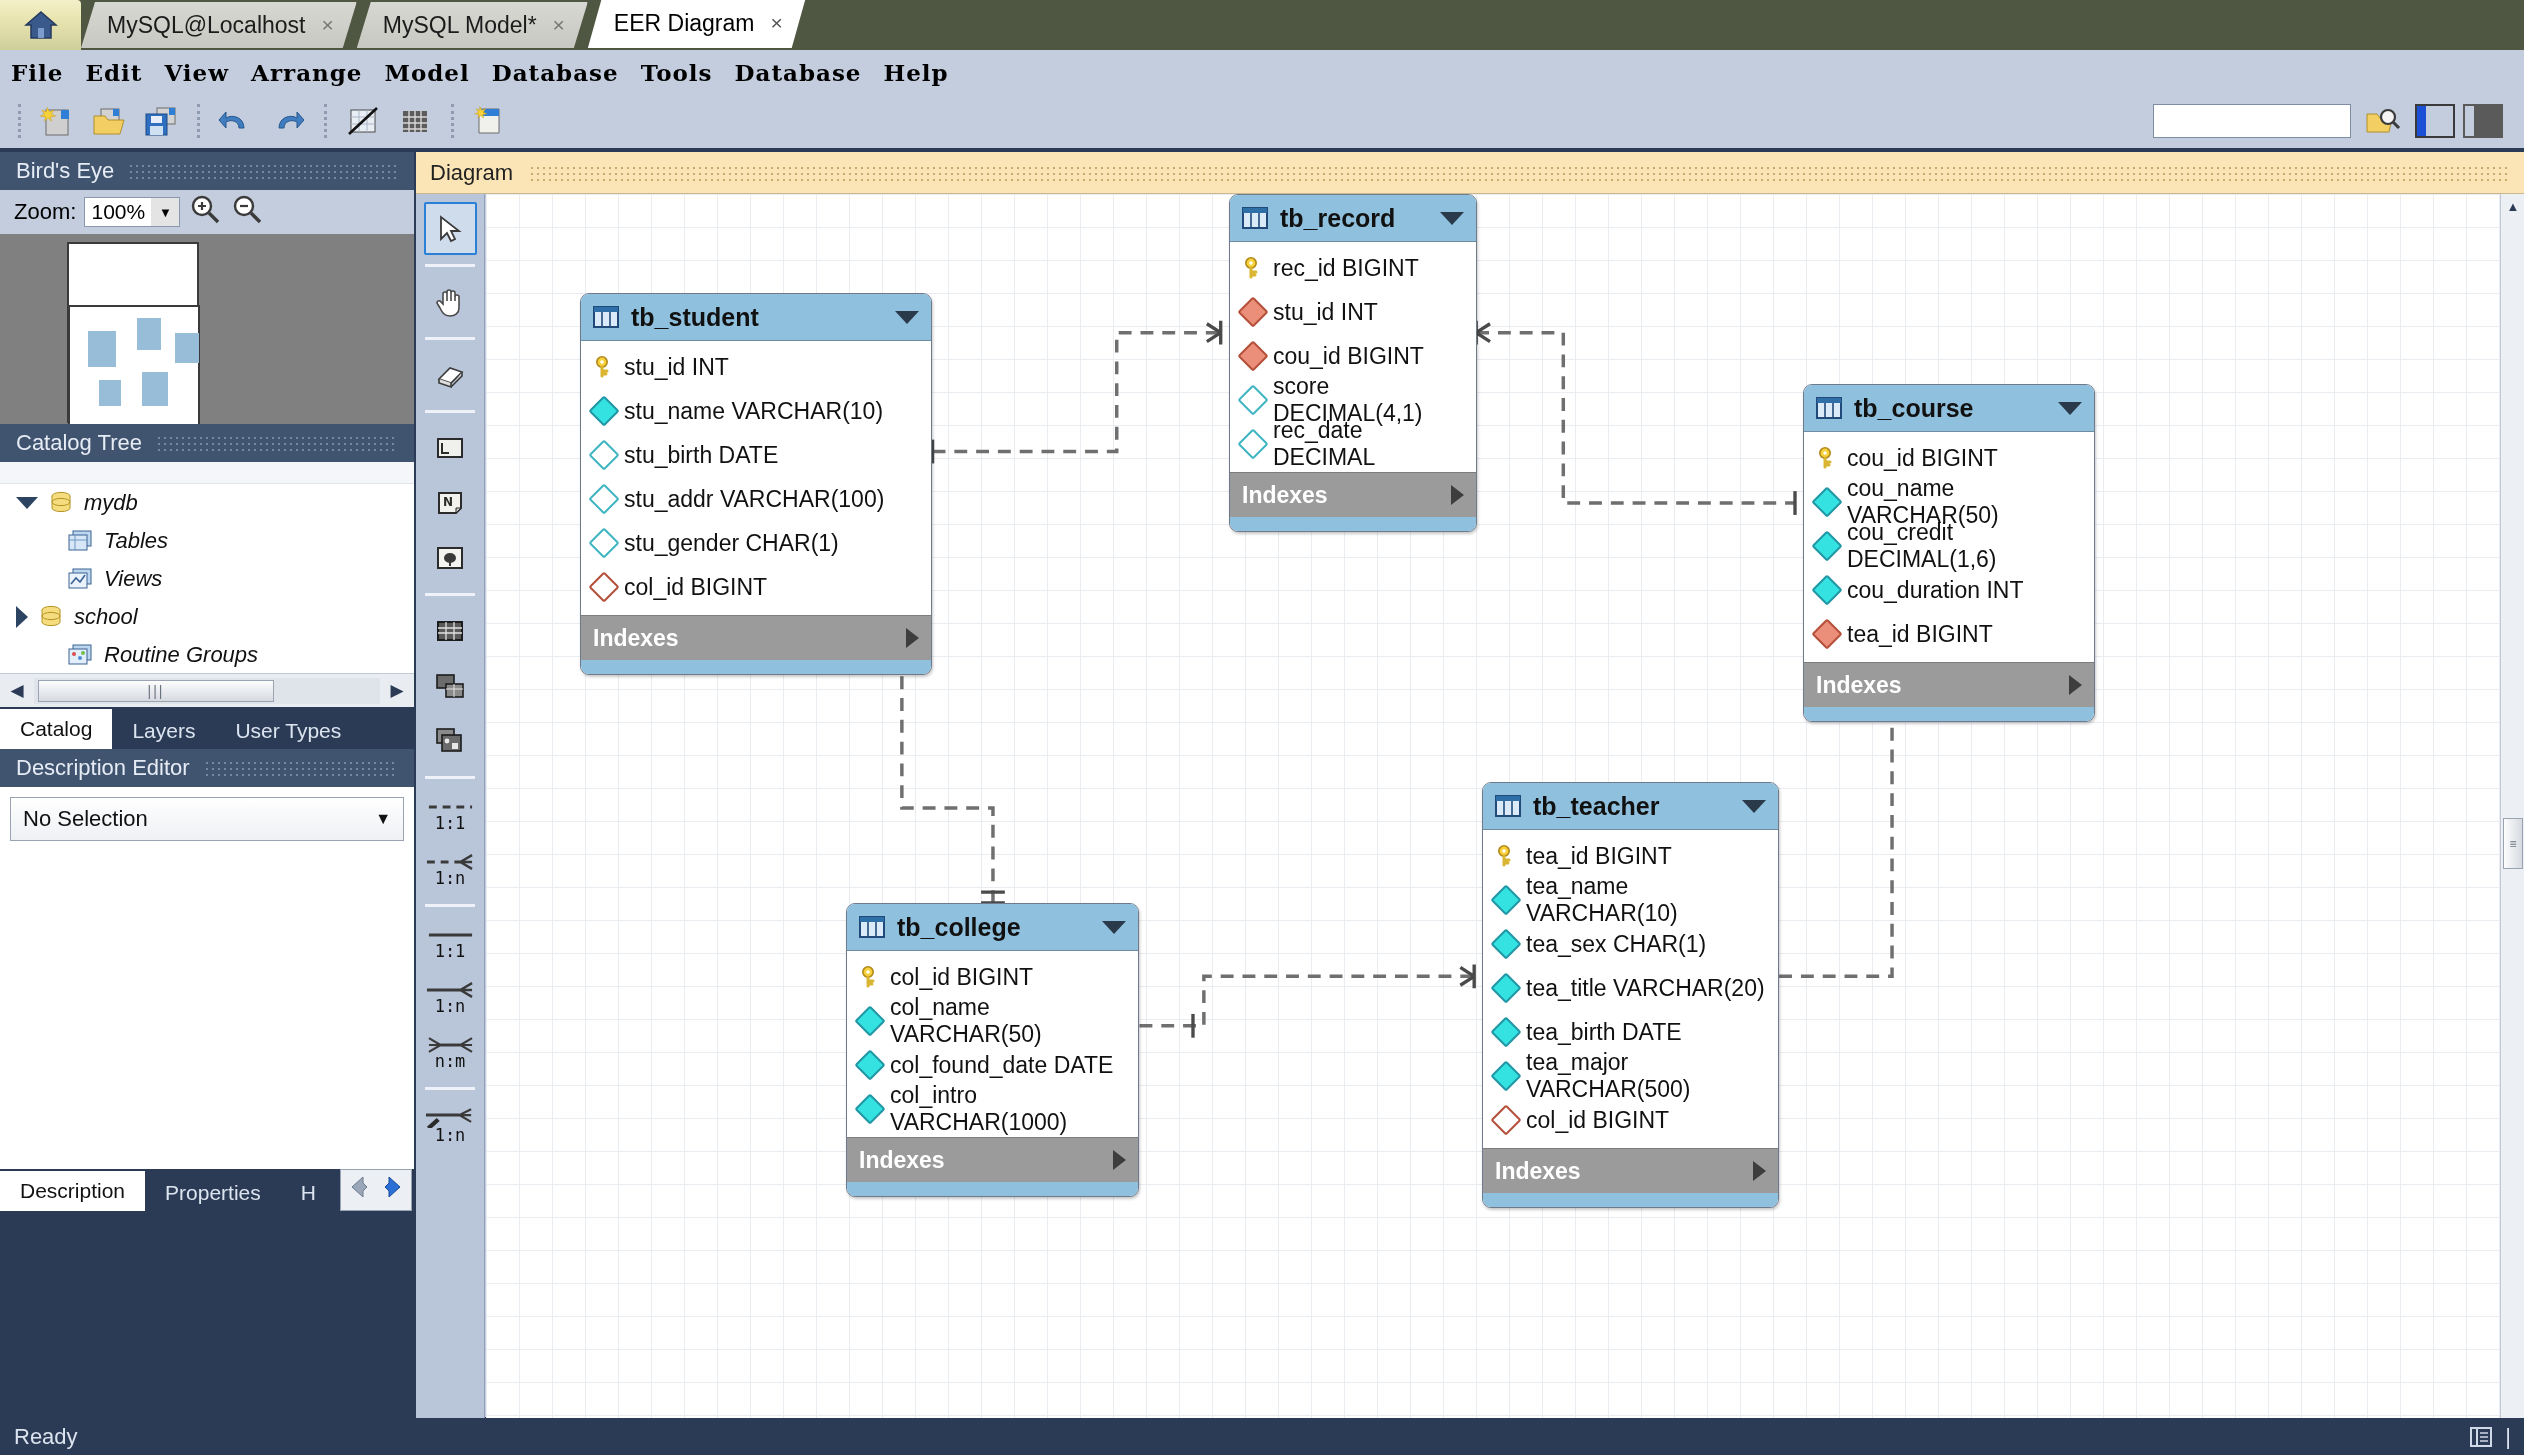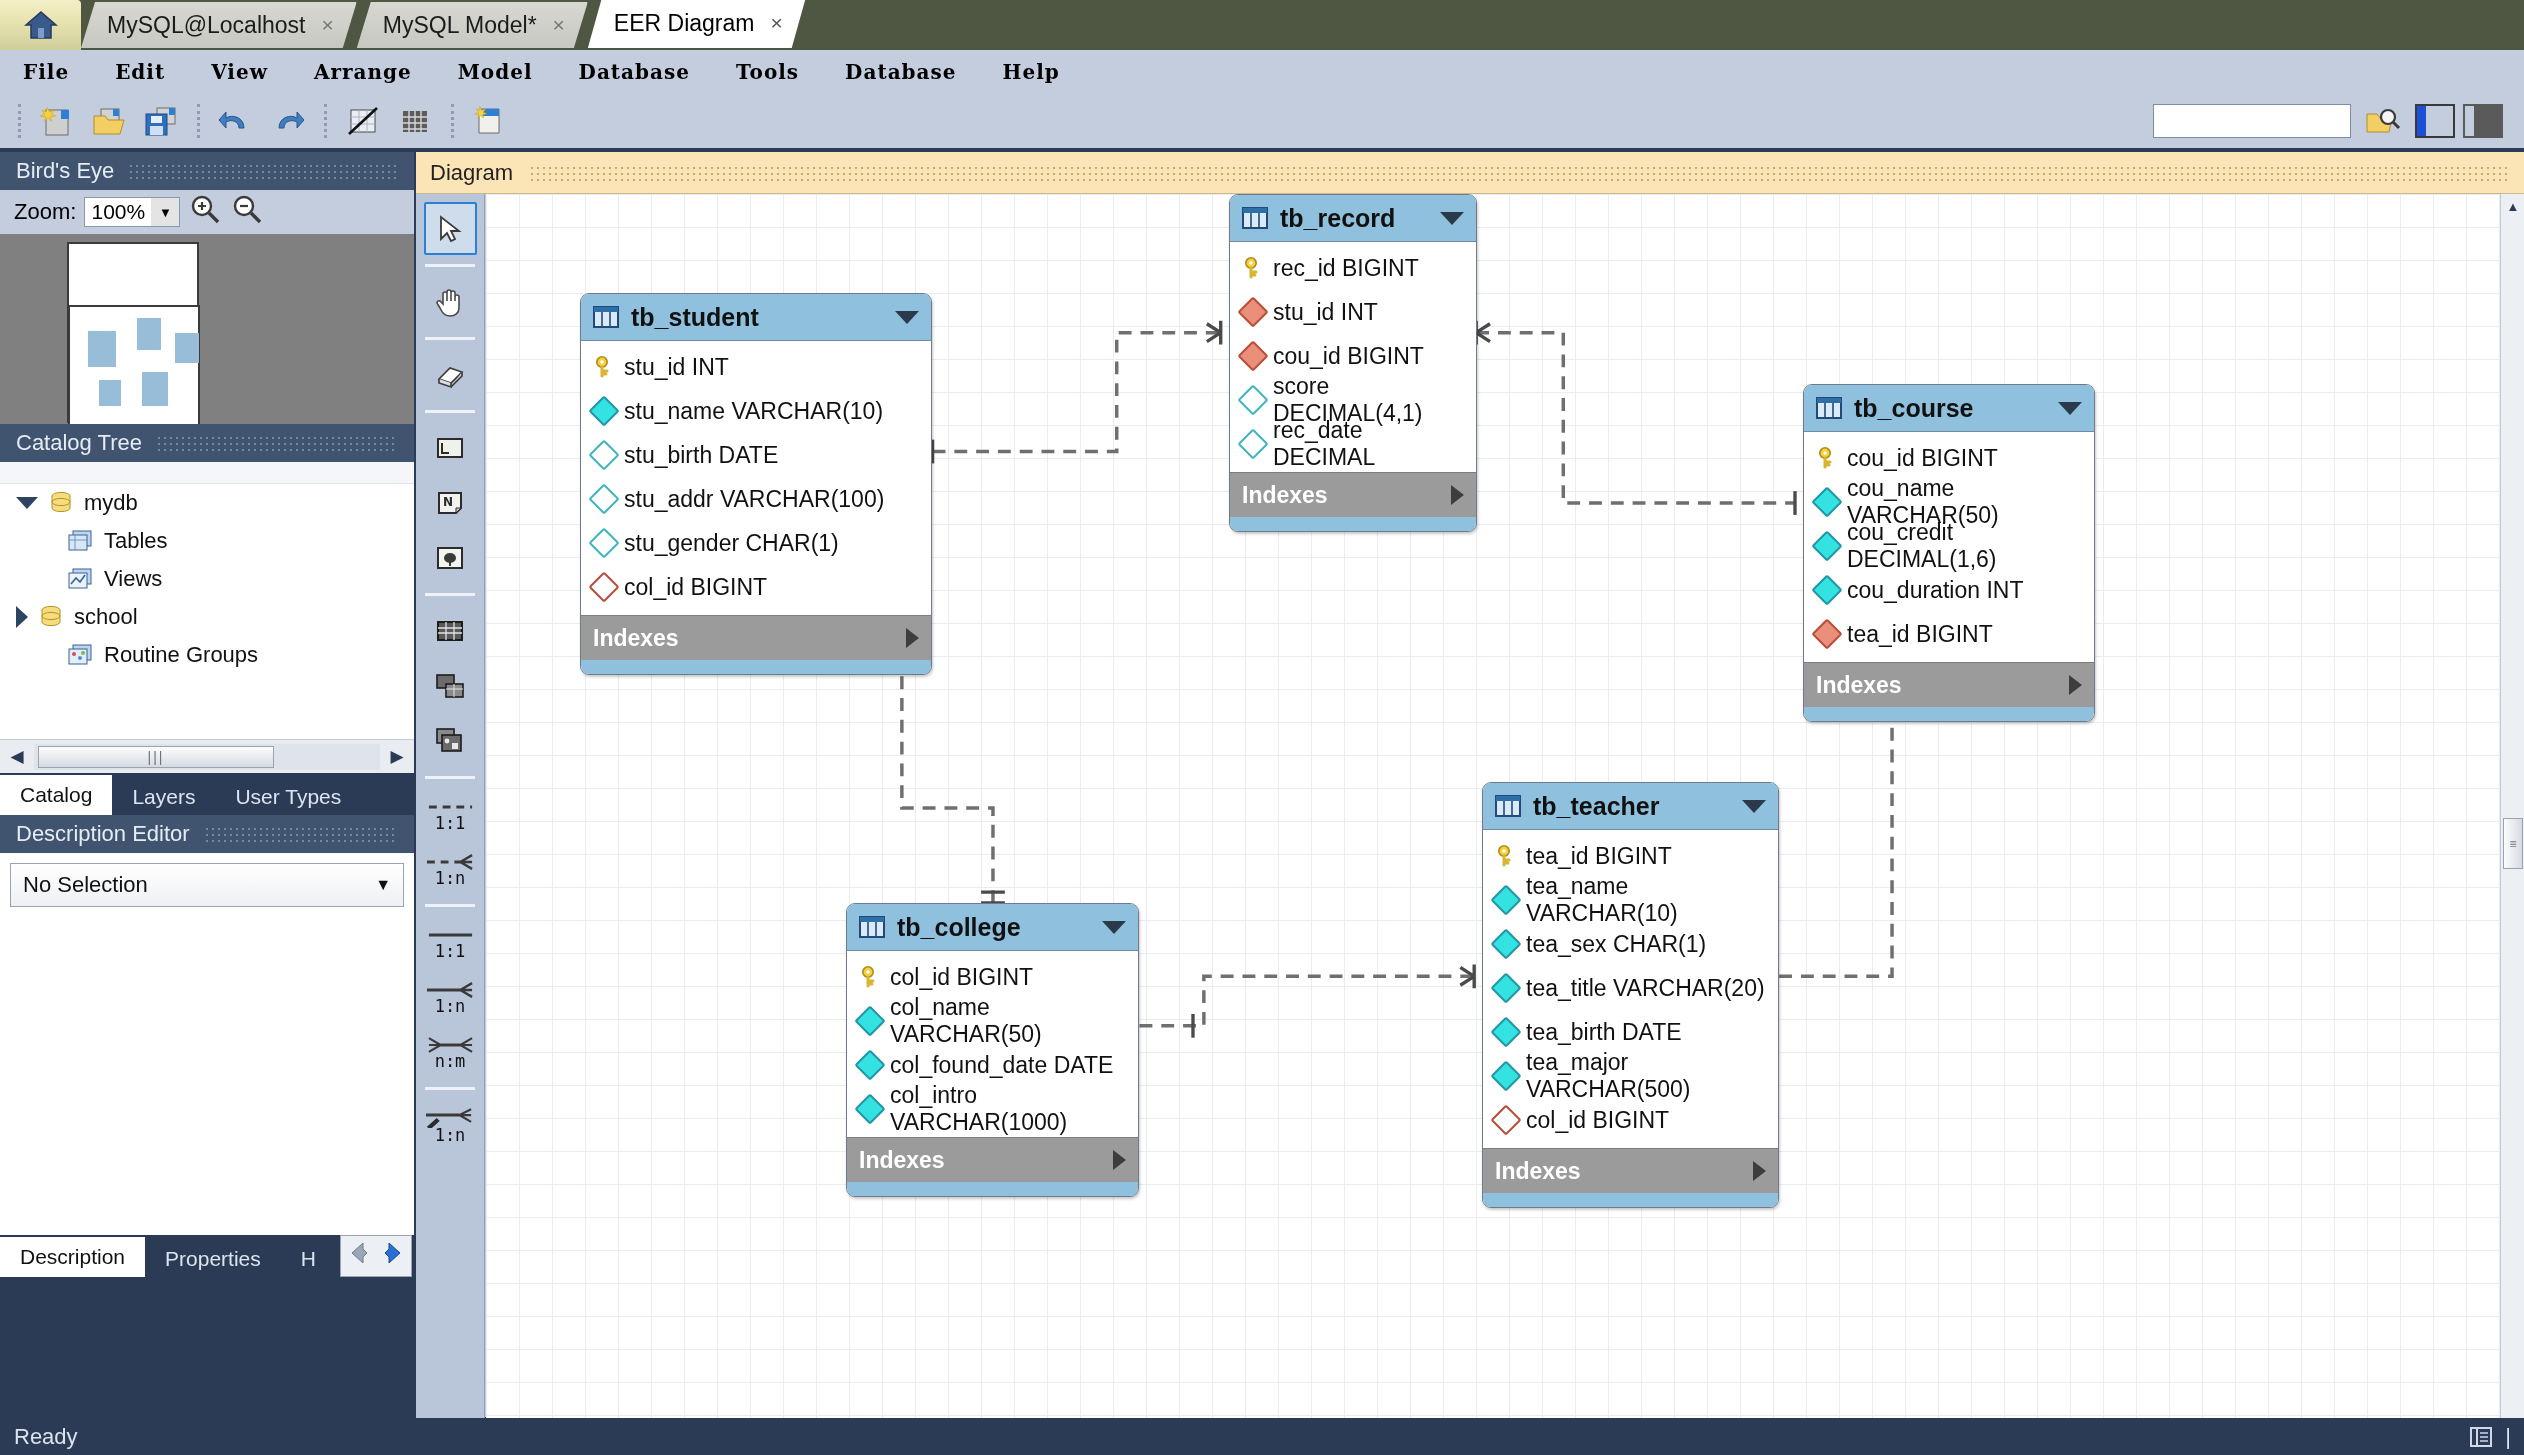--- a/index.html
+++ b/index.html
@@ -42,21 +42,21 @@
   .tab.active .xclose{ color:#555; }
 
   
   #menubar{
     position:absolute; left:0; top:50px; width:2525px; height:45px;
     background:#c3cddd;
     display:flex; align-items:center;
     border-bottom:1px solid #9aa7bb;
   }
   #menubar .mi{
-    padding:0 23px; font-size:20px; color:#000;
+    padding:0 11px; font-size:23px; color:#000;
     font-family:"DejaVu Serif", serif; font-weight:bold; letter-spacing:1px;
     height:45px; display:flex; align-items:center; cursor:default;
   }
 
   
   #toolbar{
     position:absolute; left:0; top:94px; width:2525px; height:56px;
     background:#c3cddd;
     display:flex; align-items:center; gap:4px; padding:0 10px;
     border-bottom:2px solid #2b3a55;
@@ -101,21 +101,21 @@
   
   #birdeye{
     height:190px;background:#808080;position:relative;padding:8px 0 0 67px;
   }
   #be-page{
     width:132px;height:181px;background:#fff;border:2px solid #3a3a3a;position:relative;
   }
   #be-mid{ position:absolute;left:-1px;top:61px;width:132px;height:121px;border:2px solid #3a3a3a;background:#fff;}
   .be-box{ position:absolute;background:#97bdd9;}
   
-  #catalogtree{ height:277px;background:#fff;position:relative; }
+  #catalogtree{ height:211px;background:#fff;position:relative;font-style:italic; }
   #ct-spacer{ height:22px; background:#f4f6f9; border-bottom:1px solid #dfe3ea; }
   .tree-row{ display:flex;align-items:center;gap:9px;height:38px;padding-left:16px;font-size:22px;color:#111;}
   .tree-row.indent{ padding-left:65px; }
   .tri{ width:0;height:0;}
   .tri.down{ border-left:11px solid transparent;border-right:11px solid transparent;border-top:12px solid #2c4461;}
   .tri.right{ border-top:11px solid transparent;border-bottom:11px solid transparent;border-left:12px solid #2c4461;}
   
   #hscroll{ height:34px;background:#e9ecf1;display:flex;align-items:center;border-top:1px solid #c3c9d4;}
   #hscroll .ar{ width:34px;text-align:center;font-size:17px;color:#2b3a55;}
   #hscroll .track{ flex:1;height:26px;background:#dfe3ea;position:relative;}

